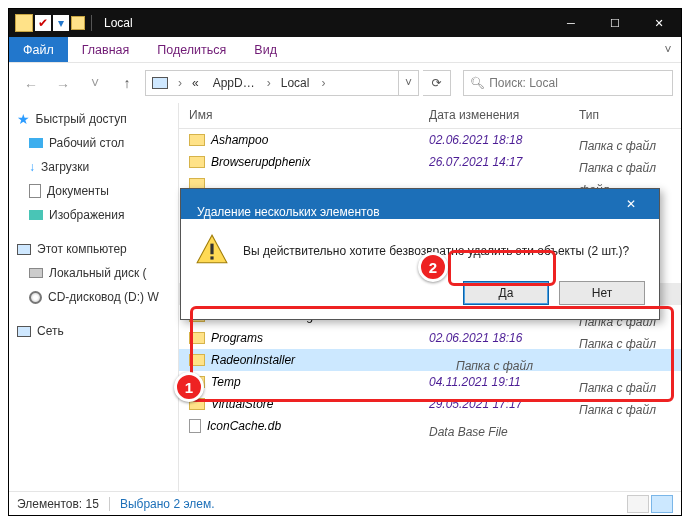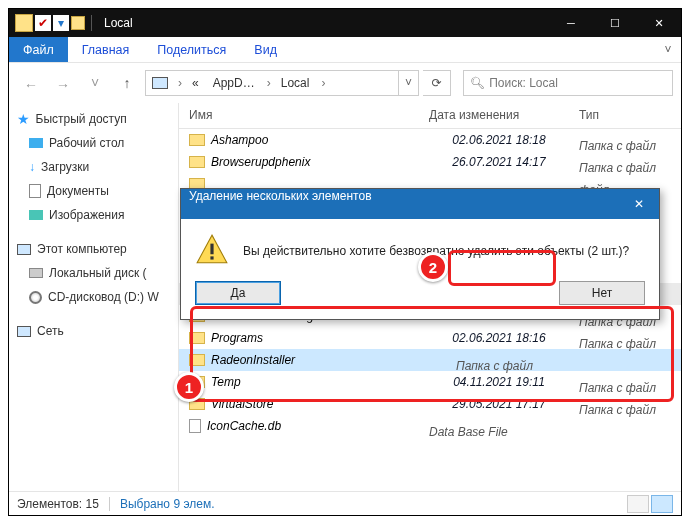--- a/index.html
+++ b/index.html
@@ -14,21 +14,21 @@
   .titlebar .qicon { width: 18px; height: 18px; background:#ffe288; border:1px solid #c9a642; }
   .titlebar .tick { width: 16px; height: 16px; background:#fff; display:flex; align-items:center; justify-content:center; color:#c00;}
   .titlebar .mini { width: 14px; height:14px; background:#ffe288; border:1px solid #c9a642;}
   .titlebar .sep { width:1px; height:16px; background:#555; margin:0 4px;}
   .titlebar .title { color:#fff; font-size:12px; margin-left:8px; flex:1;}
   .titlebar .winbtns { display:flex; }
   .titlebar .winbtn { width:44px; height:28px; color:#fff; display:flex; align-items:center; justify-content:center; font-size:11px;}
   
   
   .menubar { height: 26px; background:#fff; border-bottom:1px solid #e5e5e5; display:flex; align-items:stretch;}
-  .menubar .tab { padding:0 14px; display:flex; align-items:center; color:#1d4ed8; font-size:12.5px;}
+  .menubar .tab { padding:0 14px; display:flex; align-items:center; color:#701a75; font-size:12.5px;}
   .menubar .tab.file { background:#2277cc; color:#fff; }
   .menubar .spacer { flex:1;}
   .menubar .expand { width:26px; display:flex; align-items:center; justify-content:center; color:#666;}
   
   
   .addressbar { height:40px; display:flex; align-items:center; padding:6px 8px; gap:4px; }
   .navbtn { width:28px; height:28px; border:none; background:transparent; color:#999; font-size:14px; display:flex; align-items:center; justify-content:center;}
   .navbtn.active { color:#555;}
   .pathbox { flex:1; height:26px; border:1px solid #ccc; display:flex; align-items:center; overflow:hidden;}
   .pathbox .folder-icon { width:20px; height:18px; margin:0 4px; display:flex; align-items:center; justify-content:center;}
@@ -59,43 +59,43 @@
   .filelist { flex:1; position:relative; overflow:hidden;}
   .headers { display:flex; height:26px; border-bottom:1px solid #e5e5e5; color:#555; font-size:12px;}
   .headers .col { padding:5px 10px;}
   .col-name { width:240px;}
   .col-date { width:150px;}
   .col-type { flex:1;}
   
   .rows { }
   .row { display:flex; height:22px; align-items:center;font-style:italic;}
   .row .col-name { display:flex; align-items:center; gap:6px; padding-left:10px; width:240px;}
-  .row .col-date { width:150px; padding-left:10px; color:#0f172a;text-align:center;}
+  .row .col-date { width:150px; padding-left:10px; color:#4c1d95;}
   .row .col-type { flex:1; padding-left:10px; color:#555; white-space:nowrap; overflow:hidden;margin-top:12px;}
   .folder-ico { display:inline-block; width:16px; height:12px; background:#ffe288; border:1px solid #d6b34a;}
   .file-ico { display:inline-block; width:12px; height:14px; border:1px solid #999; background:#fff;}
   .row.selected { background:#cce8ff;gap:27px;}
   .row.sel2 { background:#eaeaea;}
   
   
   .statusbar { position:absolute; bottom:0; left:0; right:0; height:24px; border-top:1px solid #e5e5e5; display:flex; align-items:center; padding:0 8px; color:#333; font-size:12px;}
   .statusbar .divider { width:1px; height:14px; background:#ccc; margin:0 10px;}
   .statusbar .views { margin-left:auto; display:flex; gap:2px;}
   .statusbar .viewbtn { width:22px; height:18px; border:1px solid #ccc; background:#f5f5f5;}
   .statusbar .viewbtn.active { background:#cce8ff; border-color:#7ab6e8;}
   
   
   .dialog { position:absolute; left:180px; top:188px; width:480px; background:#fff; border:1px solid #555; box-shadow: 3px 3px 8px rgba(0,0,0,.3);}
-  .dialog .dlgtitle { height:30px; background:#1c6fb8; color:#fff; display:flex; align-items:flex-start; padding:0 8px;}
+  .dialog .dlgtitle { height:30px; background:#1c6fb8; color:#fff; display:flex; align-items:flex-end; padding:0 16px;}
   .dialog .dlgtitle .t { flex:1;}
   .dialog .dlgtitle .x { width:40px; height:30px; margin:-0 -8px 0 0; display:flex; align-items:center; justify-content:center; color:#fff; background: transparent;}
   .dialog .dlgbody { padding:14px 14px 14px 14px; display:flex; gap:14px; align-items:center;}
   .dialog .warn { width:34px; height:34px; }
   .dialog .msg { color:#222; font-size:12px; padding-top:2px;}
-  .dialog .dlgbtns { padding:0 14px 14px; display:flex; justify-content:space-between; gap:10px;}
+  .dialog .dlgbtns { padding:0 14px 14px; display:flex; justify-content:flex-end; gap:10px;}
   .dialog .btn { width:86px; height:24px; border:1px solid #999; background:#e9e9e9; color:#222; display:flex; align-items:center; justify-content:center;}
   .dialog .btn.default { border:1px solid #0a64ad; box-shadow: inset 0 0 0 1px #4aa0e2;}
   
   
   .redbox { position:absolute; border:3px solid #e22; border-radius:6px; pointer-events:none;}
   .badge { position:absolute; width:30px; height:30px; border-radius:50%; background:#e22; border:3px solid #fff; box-shadow:0 1px 3px rgba(0,0,0,.4); color:#fff; font-weight:bold; display:flex; align-items:center; justify-content:center; font-size:15px; pointer-events:none;}
   
   svg { display:block;}
 </style>
 </head>
@@ -313,21 +313,21 @@
             </div>
             <div class="col-type">Data Base File</div>
           </div>
         </div>
     </div>
   </div>
 
   <div class="statusbar">
     <span>Элементов: 15</span>
     <span class="divider"></span>
-    <span style="color:#1c6fb8">Выбрано 9 элем.</span>
+    <span style="color:#1c6fb8">Выбрано 2 элем.</span>
     <div class="views">
       <div class="viewbtn"></div>
       <div class="viewbtn active"></div>
     </div>
   </div>
 </div>
 
 <div class="dialog">
   <div class="dlgtitle">
     <span class="t">Удаление нескольких элементов</span>

